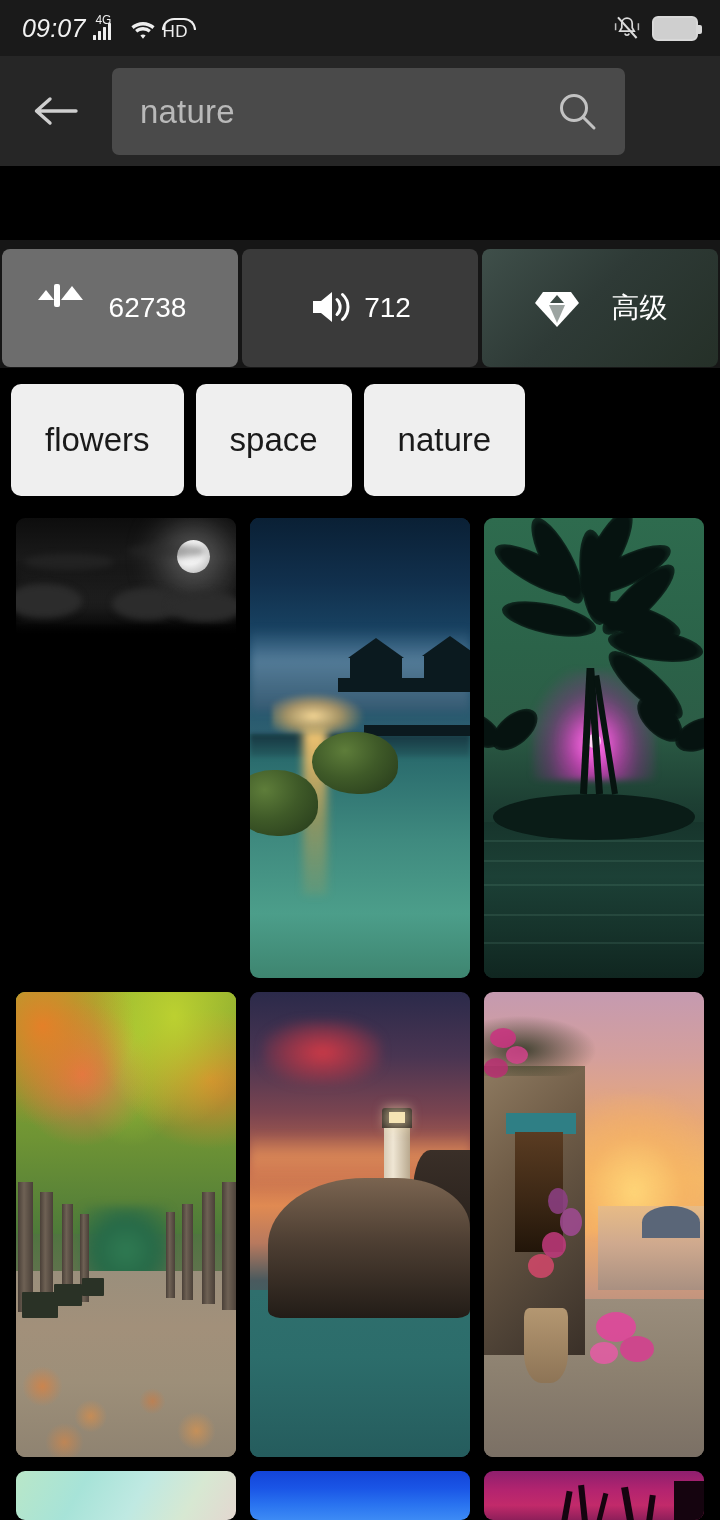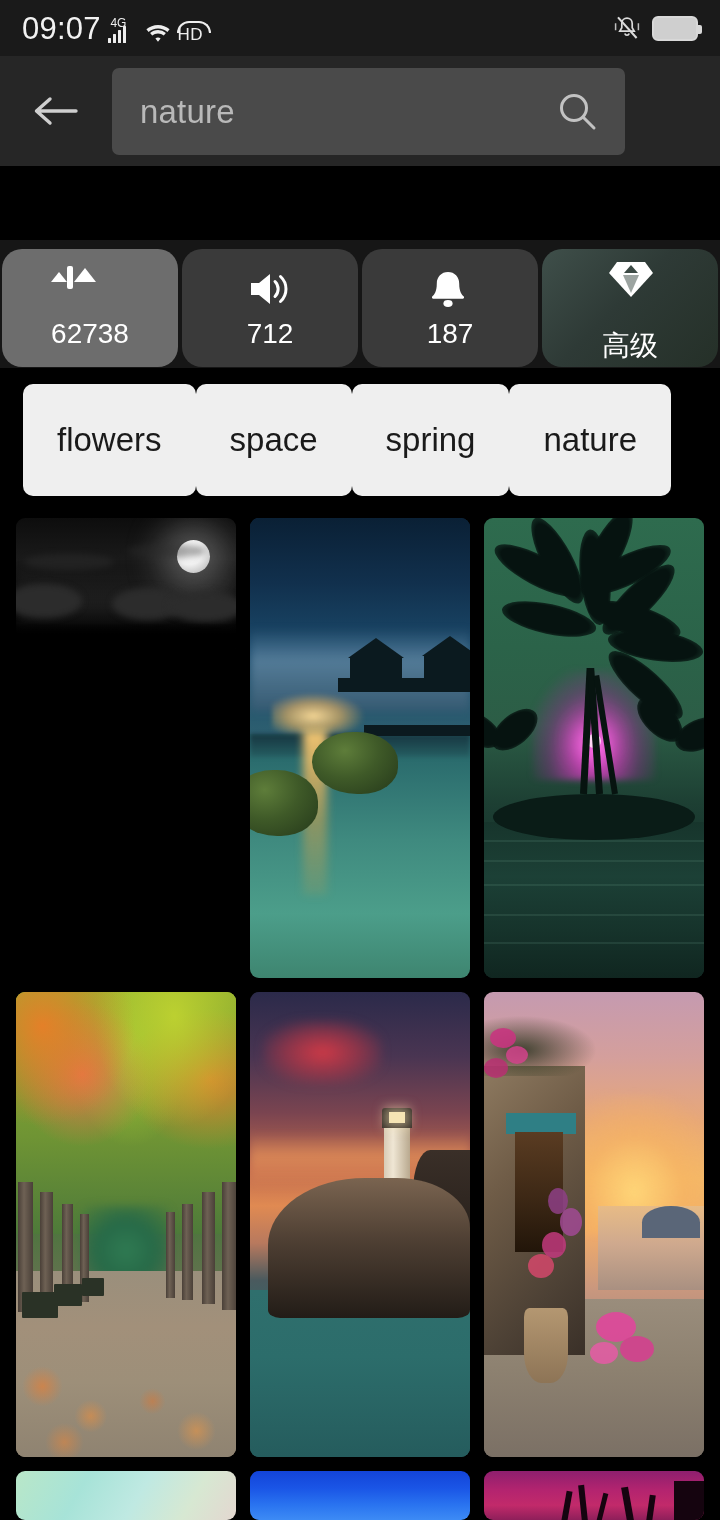--- a/index.html
+++ b/index.html
@@ -11,21 +11,21 @@
   }
   #app { position:relative; width:720px; height:1520px; background:#000; }
 
   
   .statusbar{
     position:absolute; left:0; top:0; width:720px; height:56px;
     background:#1a1a1a; display:flex; align-items:center;
     padding:0 22px; color:#e9e9e9;
   }
   .sb-left{ display:flex; align-items:flex-end; gap:7px; }
-  .sb-clock{ font-size:31px; line-height:1; letter-spacing:.2px; font-weight:400; color:#f2f2f2;}
+  .sb-clock{ font-size:25px; line-height:1; letter-spacing:.2px; font-weight:400; color:#f2f2f2;font-style:italic;}
   .sb-right{ margin-left:auto; display:flex; align-items:center; gap:12px;}
 
   
   .sig{ position:relative; width:30px; height:26px; }
   .sig .g4{ position:absolute; top:-2px; left:3px; font-size:12px; color:#eee; letter-spacing:-.3px;}
   .sig .bars{ position:absolute; bottom:1px; left:0; display:flex; align-items:flex-end; gap:1.5px;}
   .sig .bars i{ width:3.5px; background:#eee; display:block; border-radius:.5px;}
   .sig .bars i:nth-child(1){height:5px}
   .sig .bars i:nth-child(2){height:9px}
   .sig .bars i:nth-child(3){height:13px}
@@ -73,22 +73,22 @@
     background:#262626; display:flex; align-items:center; justify-content:center;
   }
   .title{ font-size:33px; color:#fafafa; letter-spacing:1px; }
 
   
   .tabs{
     position:absolute; left:0; top:240px; width:720px; height:128px;
     background:#161616; display:flex; gap:4px; padding:0 2px;
   }
   .tab{
-    flex:1; height:118px; margin-top:9px; background:#3a3a3a; border-radius:20px;
-    display:flex; flex-direction:column; align-items:center; justify-content:center;
+    flex:1; height:118px; margin-top:9px; background:#3a3a3a; border-radius:8px;
+    display:flex; flex-direction:row; align-items:center; justify-content:center;
     gap:9px; cursor:pointer;
   }
   .tab.selected{ background:#6d6d6d; }
   .tab.premium{
     background:linear-gradient(135deg,#3f4f4a 0%,#2e3a36 45%,#253028 100%);
     gap:33px;
   }
   .tab-label{ font-size:28px; color:#fff; line-height:1; }
   .tab-icon{ width:46px; height:42px; position:relative; }
 
@@ -99,21 +99,21 @@
     border-left:11px solid transparent; border-right:11px solid transparent; border-bottom:14px solid #fff;
   }
   .ico-image:before{
     content:""; position:absolute; right:3px; bottom:4px; width:0; height:0;
     border-left:8px solid transparent; border-right:8px solid transparent; border-bottom:10px solid #fff;
   }
 
   
   .chips{
     position:absolute; left:0; top:368px; width:720px; height:143px;
-    background:#000; display:flex; align-items:center; padding-left:23px;
+    background:#000; display:flex; align-items:center; gap:12px; padding-left:11px;
     overflow:hidden;
   }
   .chip{
     height:112px; background:#efefef; border-radius:10px;
     display:flex; align-items:center; justify-content:center;
     font-size:33px; color:#1a1a1a; padding:0 34px; flex:none; cursor:pointer;
     white-space:nowrap;
   }
 
   
@@ -403,47 +403,37 @@
       <span class="tab-icon">
         <svg width="46" height="40" viewBox="0 0 46 40">
           <path d="M4 14h8L23 5v30l-11-9H4z" fill="#fff"></path>
           <path d="M28 12.5a10.5 10.5 0 010 15" fill="none" stroke="#fff" stroke-width="3" stroke-linecap="round"></path>
           <path d="M33.5 7.5a17 17 0 010 25" fill="none" stroke="#fff" stroke-width="3" stroke-linecap="round"></path>
         </svg>
       </span>
       <span class="tab-label">712</span>
     </div>
 
-    <div class="tab">
-      <span class="tab-icon">
-        <svg width="42" height="44" viewBox="0 0 42 44">
-          <path d="M21 3c-6.6 0-11.2 4.9-11.2 11.4 0 8.4-2.6 11-4.6 13.2-.7.8-.1 2.1 1 2.1h29.6c1.1 0 1.7-1.3 1-2.1-2-2.2-4.6-4.8-4.6-13.2C32.2 7.9 27.6 3 21 3z" fill="#fff"></path>
-          <ellipse cx="21" cy="34.5" rx="4.6" ry="3.4" fill="#fff"></ellipse>
-        </svg>
-      </span>
-      <span class="tab-label">187</span>
-    </div>
 
 
     <div class="tab premium">
       <span class="tab-icon">
         <svg width="48" height="44" viewBox="0 0 48 44">
           <path d="M10 5h28l8 11-22 24L2 16z" fill="#fff"></path>
           <path d="M24 8l7 8h-14z" fill="#3c4a45"></path>
           <path d="M16 18h16l-8 18z" fill="#4a5a54" opacity=".55"></path>
         </svg>
       </span>
       <span class="tab-label">高级</span>
     </div>
   </div>
 
   <div class="chips">
     <div class="chip">flowers</div>
     <div class="chip">space</div>
-    <div class="chip">spring</div>
     <div class="chip">nature</div>
   </div>
 
   <div class="grid">
 
     <div class="card" style="left:16px; top:7px; width:220px; height:138px;">
       <div class="ph w-moon" title="full moon above dark clouds at night">
         <span class="haze"></span>
         <span class="moon"></span>
         <span class="cl" style="left:-10px; top:66px;  width:76px; height:34px;"></span>

